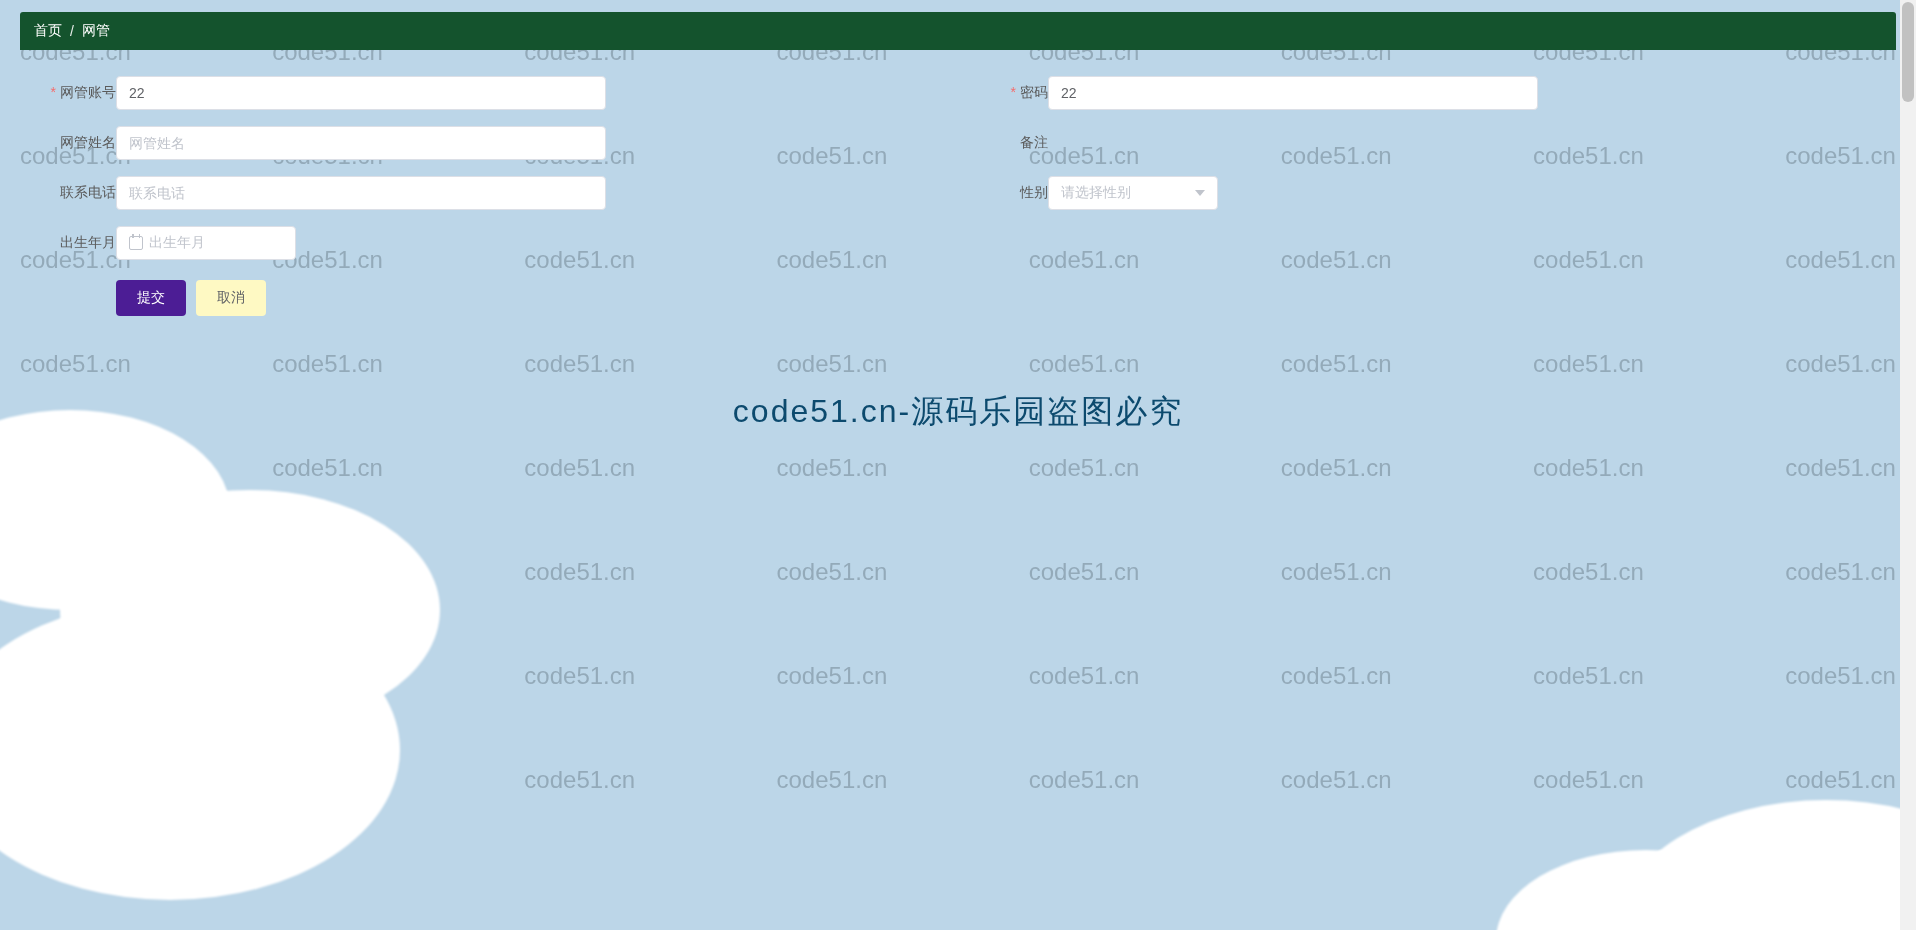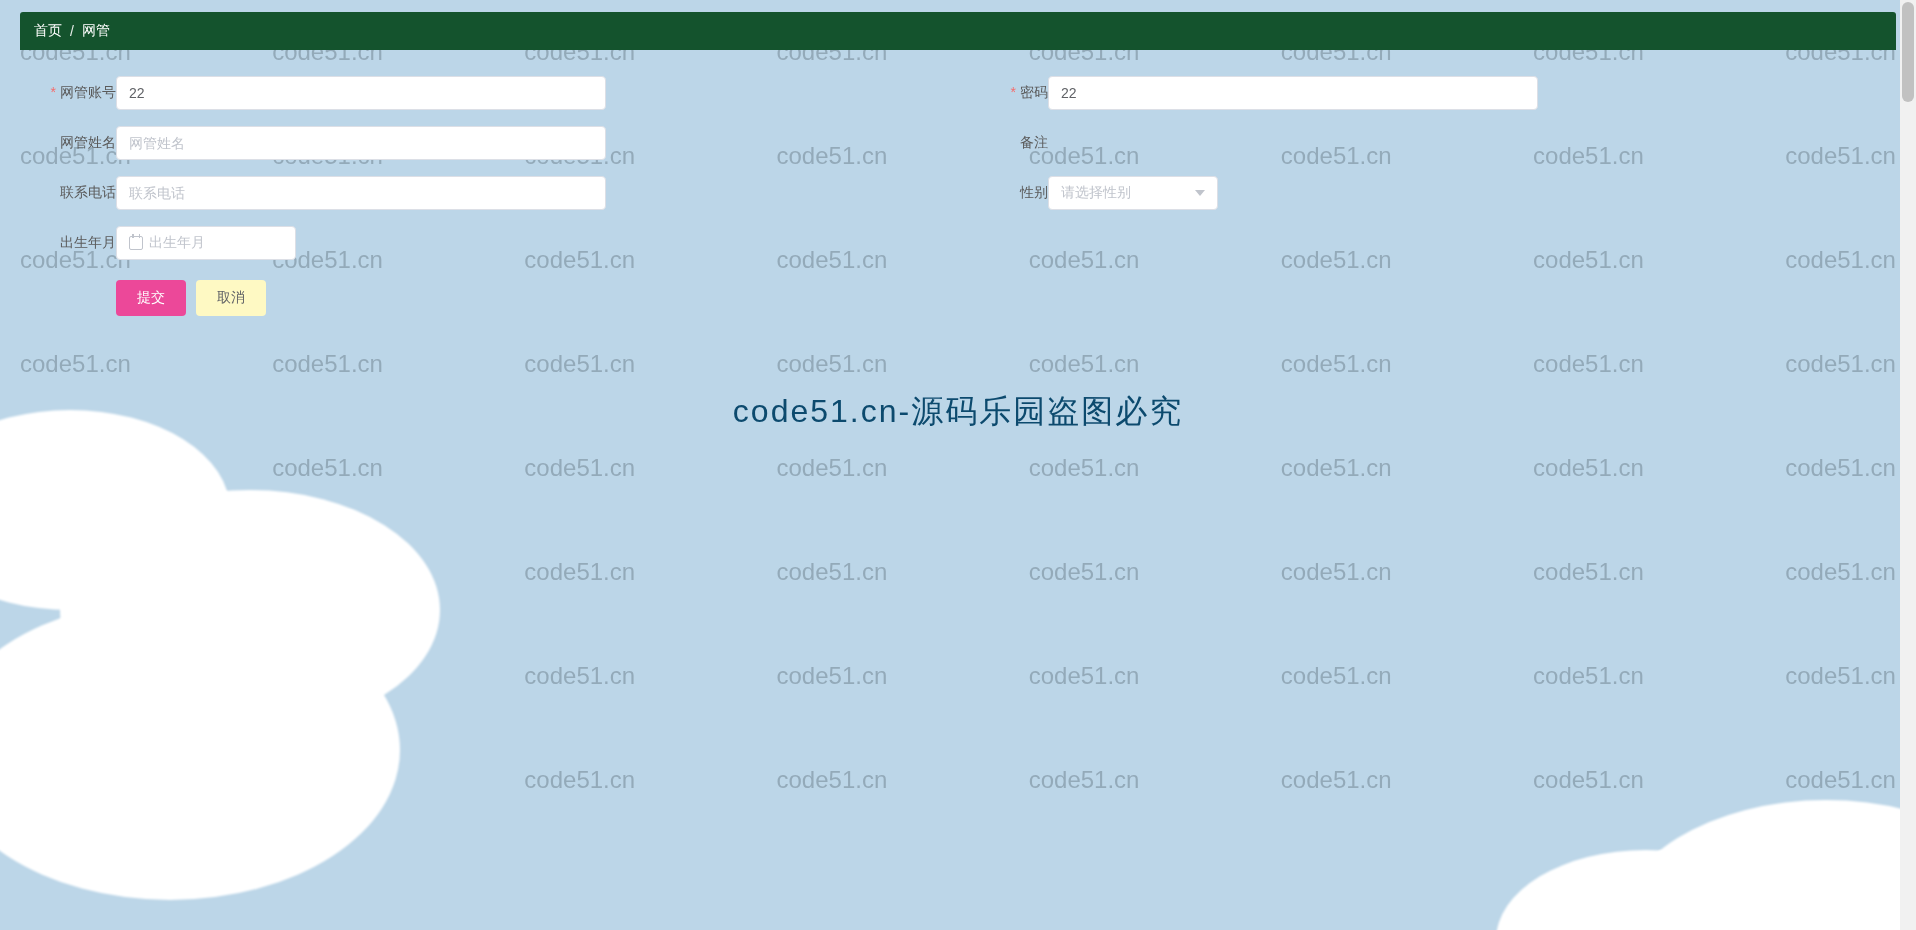--- a/index.html
+++ b/index.html
@@ -176,21 +176,21 @@
 .btn {
   height: 36px;
   min-width: 70px;
   padding: 0 18px;
   border-radius: 4px;
   border: none;
   font-size: 14px;
   cursor: pointer;
 }
 .btn-primary {
-  background: #ec4899;
+  background: #4c1d95;
   color: #fff;
 }
 .btn-default {
   background: #fef9c3;
   color: #606266;
 }
 
 
 .banner {
   position: absolute;

